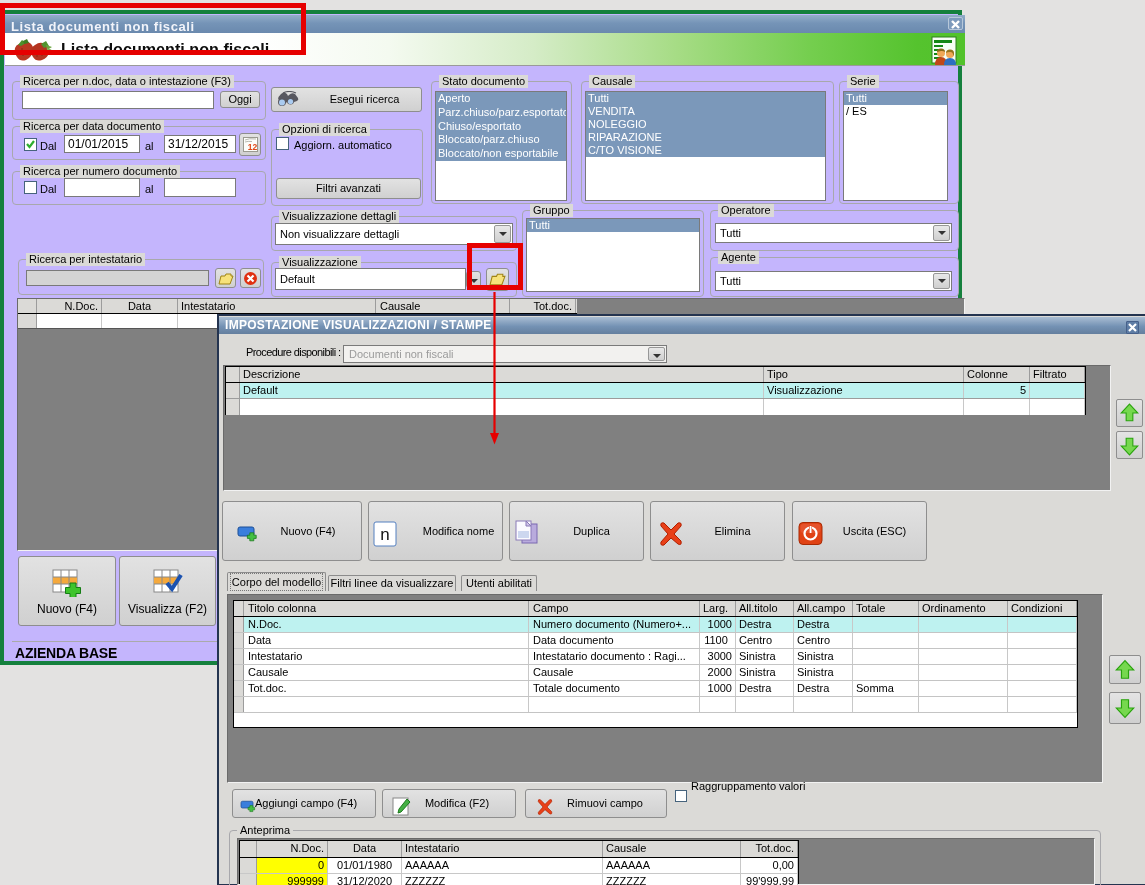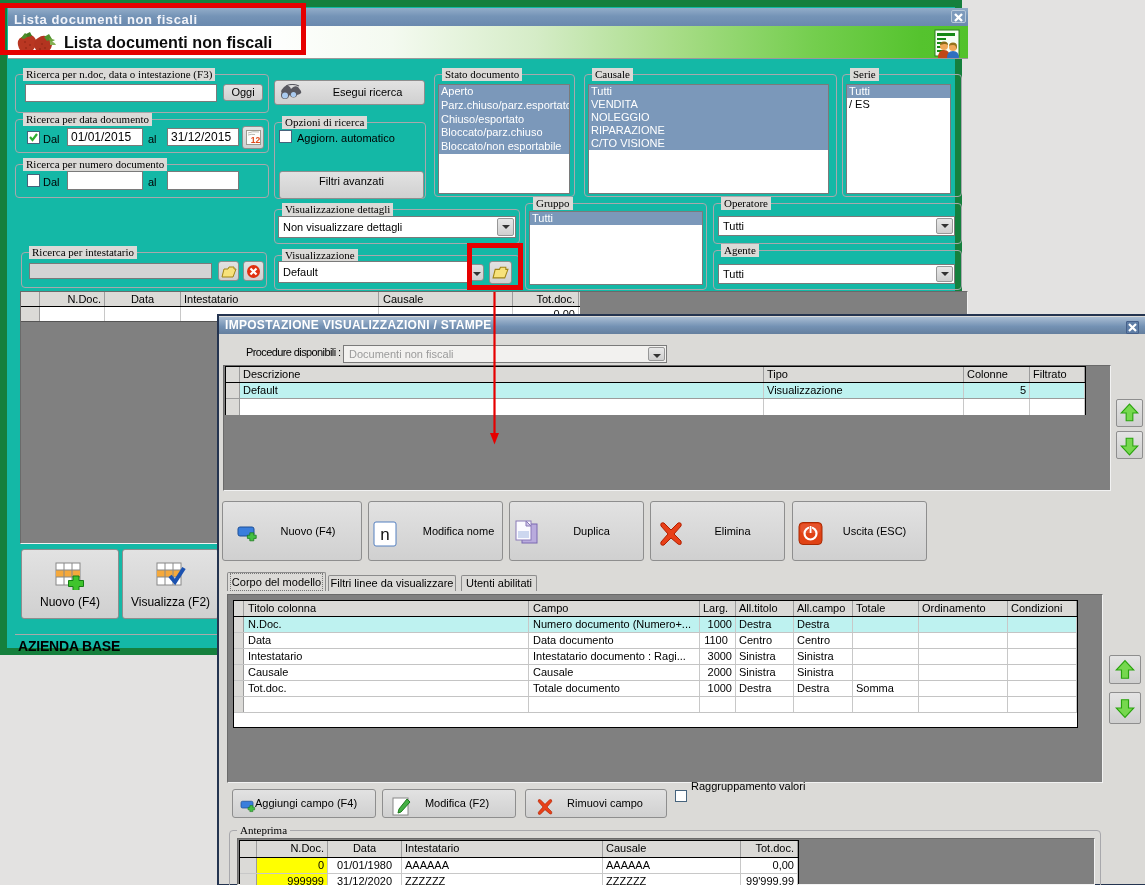--- a/index.html
+++ b/index.html
@@ -1,29 +1,29 @@
 <!DOCTYPE html>
 <html><head><meta charset="utf-8">
 <style>
 *{margin:0;padding:0;box-sizing:border-box;}
 html,body{width:1145px;height:885px;overflow:hidden;background:#e3e2e1;
 font-family:"Liberation Sans",sans-serif;font-size:11px;color:#000;}
 .abs{position:absolute;}
-#mainwin{position:absolute;left:0;top:0;width:962px;height:655px;background:#14b8a6;border:7px solid #15803d;}
+#mainwin{position:absolute;left:0;top:10px;width:962px;height:655px;background:#c4b5fd;border:4px solid #15803d;}
 #mtitle{position:absolute;left:1px;top:1px;width:960px;height:18px;
 background:linear-gradient(180deg,#93adc9 0%,#7594b7 45%,#6a89ae 100%);
 color:#f2f4fa;font-weight:bold;font-size:13px;line-height:13px;padding:5px 0 0 6px;letter-spacing:0.6px;}
 #mclose{position:absolute;left:944px;top:3px;width:15px;height:13px;background:#7d9abc;
 border:1px solid #b7c8da;border-radius:2px;color:#fff;font-weight:bold;font-size:12px;line-height:9px;text-align:center;}
 #greenband{position:absolute;left:1px;top:19px;width:960px;height:33px;
 background:linear-gradient(90deg,#ffffff 0%,#ffffff 26%,#f4faf0 40%,#d5ecc7 55%,#a6dc85 70%,#74ce4e 84%,#55c32e 95%,#52c22b 100%);
 border-bottom:1px solid #9a9a9a;}
 #mheading{position:absolute;left:57px;top:26px;font-size:17px;font-weight:bold;color:#0d0d0d;transform:scaleX(0.95);transform-origin:0 0;}
 .gb{position:absolute;border:1px solid #a8a8ac;border-radius:4px;}
-.gl{position:absolute;top:-7px;left:7px;background:#dbdad7;padding:0 3px;font-size:11px;line-height:13px;white-space:nowrap;font-family:Liberation Serif, serif;}
+.gl{position:absolute;top:-7px;left:7px;background:#dbdad7;padding:0 3px;font-size:11px;line-height:13px;white-space:nowrap;}
 .inp{position:absolute;background:#fff;border:1px solid #7a7a7a;font-size:12px;padding:1px 3px;line-height:15px;white-space:nowrap;overflow:hidden;}
 .btn{position:absolute;background:linear-gradient(180deg,#e2e2e2,#d0d0d0);border:1px solid #8e8e8e;border-radius:3px;
 text-align:center;font-size:11px;}
 .cb{position:absolute;width:13px;height:13px;background:#fff;border:1px solid #46637c;}
 .lbl{position:absolute;font-size:11px;white-space:nowrap;}
 .listbox{position:absolute;background:#fff;border:1px solid #7a7a7a;overflow:hidden;}
 .li{height:13px;line-height:13px;padding-left:2px;white-space:nowrap;color:#000;}
 .lisel{background:#7b98ba;color:#fff;}
 .combo{position:absolute;background:#fff;border:1px solid #7a7a7a;font-size:11px;overflow:hidden;}
 .cararea{position:absolute;right:1px;top:1px;bottom:1px;width:17px;background:linear-gradient(180deg,#e8e8e8,#cfcfcf);
@@ -135,21 +135,21 @@
       <circle cx="13.5" cy="10" r="3.5" fill="#585860"></circle>
       <circle cx="13.5" cy="10.5" r="2.6" fill="#aacbf0"></circle>
       <path d="M6 2 Q12 -1 19 2" stroke="#585860" stroke-width="1.2" fill="none"></path>
     </svg>
     <span style="margin-left:36px">Esegui ricerca</span></div>
   <div class="gb" style="left:267px;top:115px;width:152px;height:77px">
       <span class="gl">Opzioni di ricerca</span>
     </div>
   <div class="cb" style="left:272px;top:123px"></div>
   <div class="lbl" style="left:290px;top:125px">Aggiorn. automatico</div>
-  <div class="btn" style="left:272px;top:164px;width:145px;height:28px;line-height:19px">Filtri avanzati</div>
+  <div class="btn" style="left:272px;top:164px;width:145px;height:21px;line-height:19px">Filtri avanzati</div>
 
   <div class="gb" style="left:267px;top:202px;width:246px;height:35px">
       <span class="gl">Visualizzazione dettagli</span>
     </div>
   <div class="combo" style="left:271px;top:209px;width:238px;height:22px;line-height:20px;padding-left:4px">Non visualizzare dettagli
     <span class="cararea">
         <span class="car"></span>
       </span></div>
   <div class="gb" style="left:267px;top:248px;width:246px;height:35px">
       <span class="gl">Visualizzazione</span>

